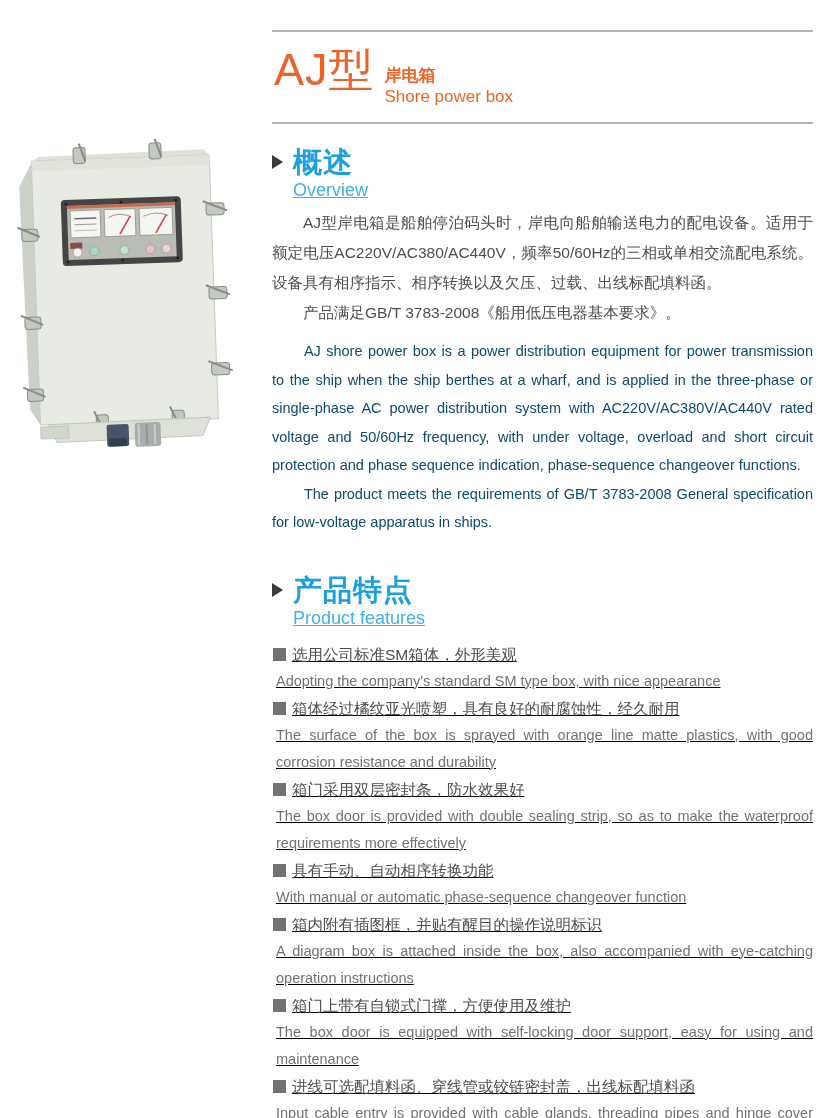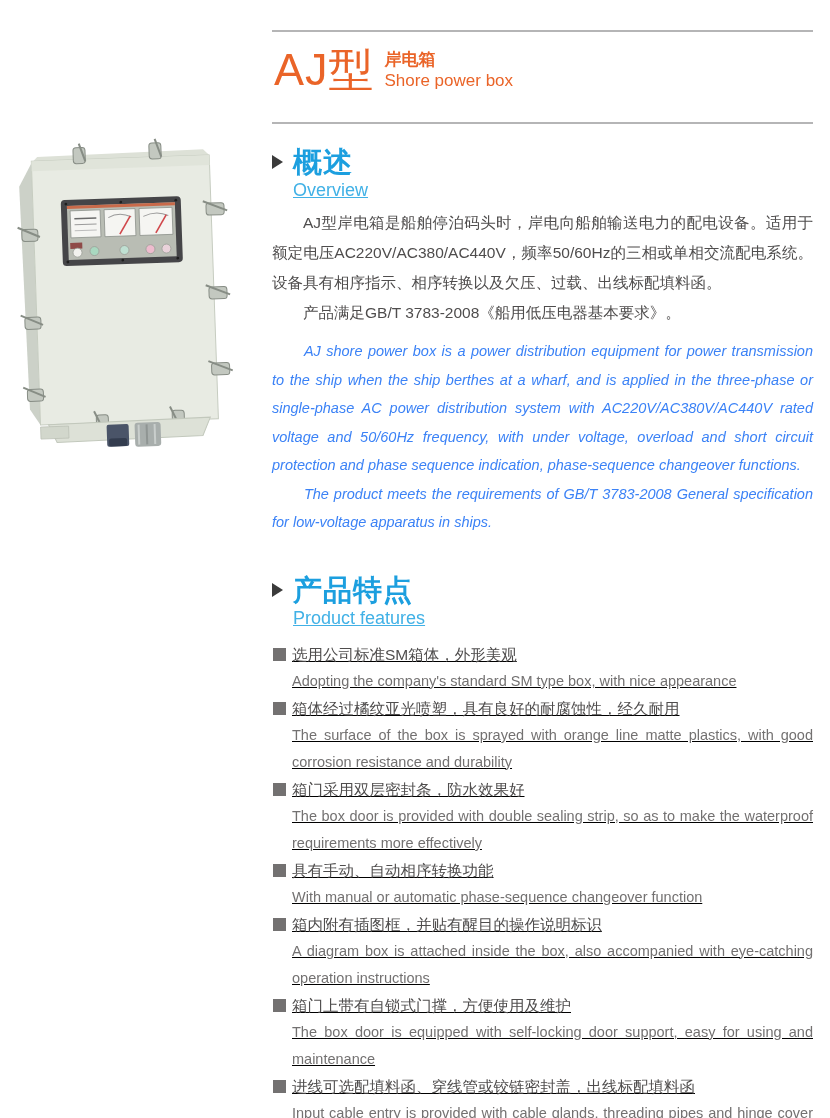--- a/index.html
+++ b/index.html
@@ -27,21 +27,21 @@
   .rule-top { margin-top: 30px; }
 
   .title-block {
     display: flex; align-items: flex-start;
     padding: 12px 0 10px 2px; height: 90px;
   }
   .model-name {
     color: #ea6428; font-size: 45px; line-height: 52px;
     font-weight: 400; letter-spacing: 1px;
   }
-  .title-sub { margin-left: 10px; padding-top: 5px; color: #ea6428; }
+  .title-sub { margin-left: 10px; padding-top: 5px; color: #ea6428; margin-top: 16px; }
   .title-sub .cn { font-size: 17px; font-weight: bold; line-height: 21px; }
   .title-sub .en { font-size: 17px; line-height: 22px; }
 
   .section-head { display: flex; align-items: flex-start; }
   .tri {
     width: 0; height: 0; margin: 9px 10px 0 0;
     border-left: 11px solid #3b3b3b;
     border-top: 7px solid transparent;
     border-bottom: 7px solid transparent;
   }
@@ -50,37 +50,37 @@
 
   .sec-overview { margin-top: 22px; }
 
   .cn-paras { margin-top: 7px; }
   .p-cn {
     font-size: 15.5px; color: #4f4d4d; line-height: 30px;
     text-align: justify; text-indent: 2em;
   }
   .en-paras { margin-top: 9px; }
   .p-en {
-    font-size: 14.5px; color: #3b82f6; line-height: 28.5px;
-    text-align: justify; text-indent: 2.2em; font-style: italic;
+    font-size: 14.5px; color: #0c4a6e; line-height: 28.5px;
+    text-align: justify; text-indent: 2.2em;
   }
 
   .sec-features { margin-top: 37px; }
   .features-list { margin-top: 12px; }
   .feature { margin: 0; text-decoration: underline; }
   .f-cn {
     display: flex; align-items: flex-start;
     font-size: 15.5px; color: #4f4d4d; line-height: 27px; font-weight: 400;
   }
   .bullet-sq {
     flex: 0 0 auto; width: 13px; height: 13px;
     background: #737171; margin: 7px 6px 0 1px;
   }
   .f-en {
-    margin-left: 20px; font-size: 14.5px; color: #737171;
+    margin-left: 4px; font-size: 14.5px; color: #737171;
     line-height: 27px; text-align: justify;
   }
 </style>
 </head>
 <body>
 
 <div class="page">
 
   <div class="photo-wrap">
     <svg width="240" height="312" viewBox="0 0 240 312">

